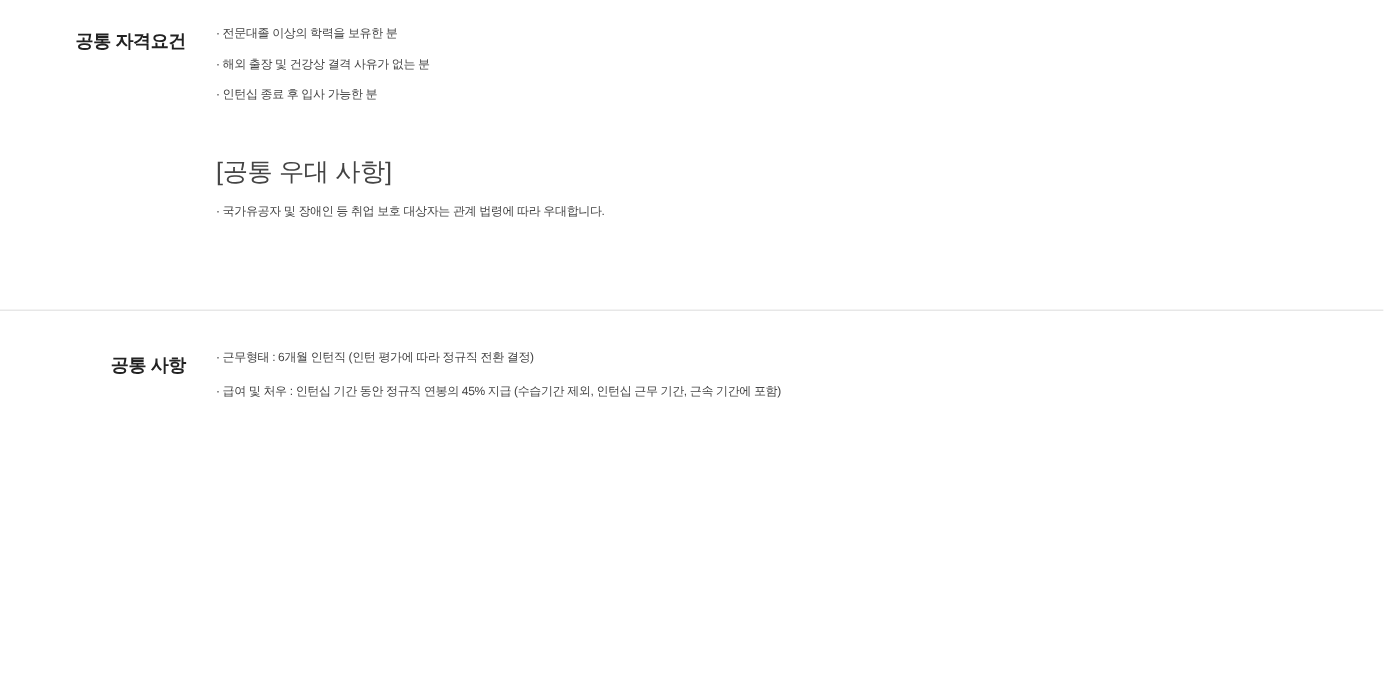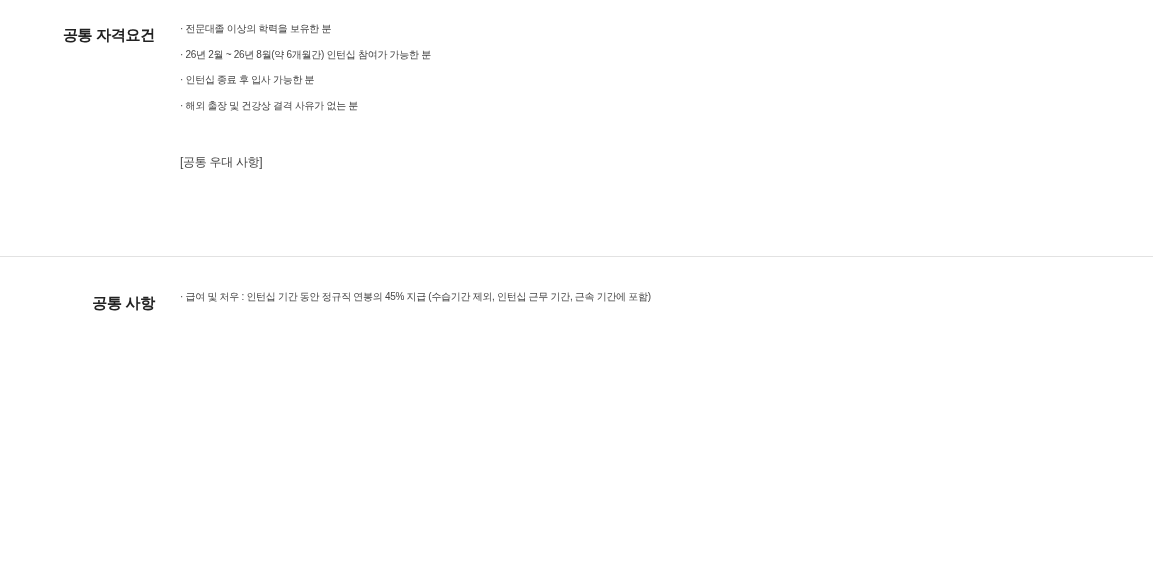--- a/index.html
+++ b/index.html
@@ -44,21 +44,21 @@
     padding-right: 20px;
   }
   .bullet-line {
     font-size: 10px;
     color: #444444;
     letter-spacing: -0.3px;
     line-height: 1.45;
     white-space: nowrap;
   }
   .plain-line {
-    font-size: 12px;
+    font-size: 21px;
     color: #444444;
     letter-spacing: -0.3px;
     line-height: 1.45;
     white-space: nowrap;
   }
   .divider {
     height: 1px;
     background: #e2e2e2;
     width: 1153px;
     margin: 0;
@@ -97,33 +97,36 @@
 </head>
 <body>
 
 <div class="page">
 
   <div class="section" id="section-qualifications">
     <div class="section-label">공통 자격요건</div>
     <div class="section-body">
       <div id="qualification-list">
         <div class="bullet-line">· 전문대졸 이상의 학력을 보유한 분</div>
-        <div class="bullet-line">· 26년 2월 ~ 26년 8월(약 6개월간) 인턴십 참여가 가능한 분</div>
+        <div class="bullet-line">· 해외 출장 및 건강상 결격 사유가 없는 분</div>
         <div class="bullet-line">· 인턴십 종료 후 입사 가능한 분</div>
-        <div class="bullet-line">· 해외 출장 및 건강상 결격 사유가 없는 분</div>
       </div>
       <div id="qualification-gap"></div>
       <div class="plain-line" id="preference-heading">[공통 우대 사항]</div>
+      <div id="preference-list">
+        <div class="bullet-line">· 국가유공자 및 장애인 등 취업 보호 대상자는 관계 법령에 따라 우대합니다.</div>
+      </div>
     </div>
   </div>
 
   <div class="divider" id="divider-1"></div>
 
   <div class="section" id="section-common">
     <div class="section-label">공통 사항</div>
     <div class="section-body">
       <div id="common-list">
+        <div class="bullet-line">· 근무형태 : 6개월 인턴직 (인턴 평가에 따라 정규직 전환 결정)</div>
         <div class="bullet-line">· 급여 및 처우 : 인턴십 기간 동안 정규직 연봉의 45% 지급 (수습기간 제외, 인턴십 근무 기간, 근속 기간에 포함)</div>
       </div>
     </div>
   </div>
 
 </div>
 
 </body></html>

